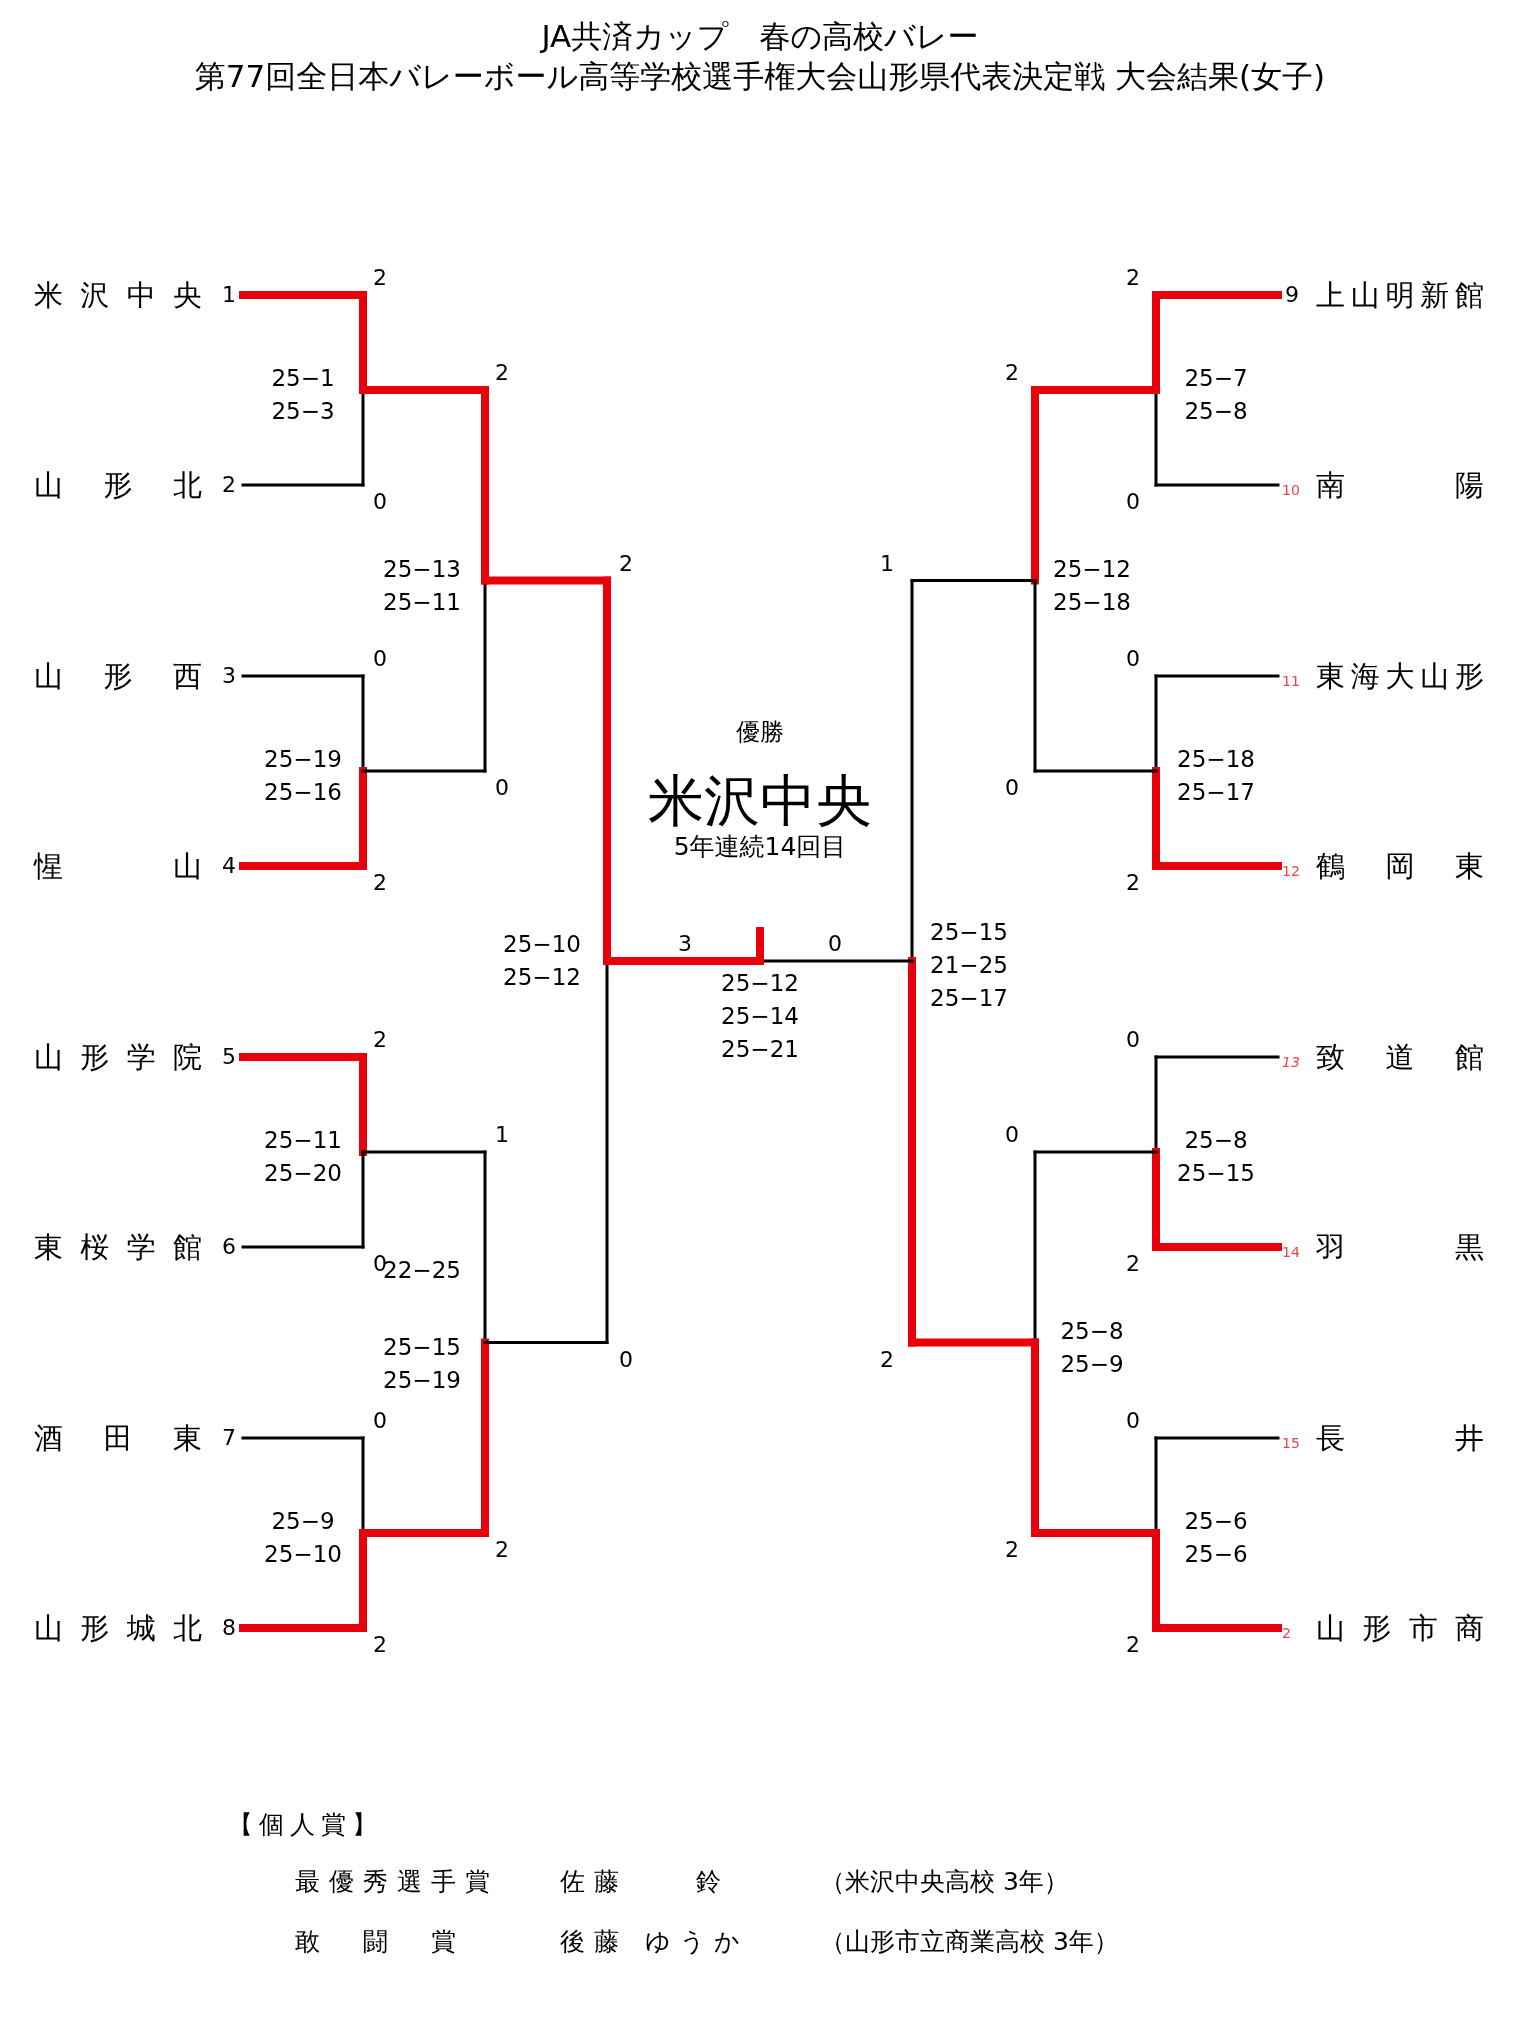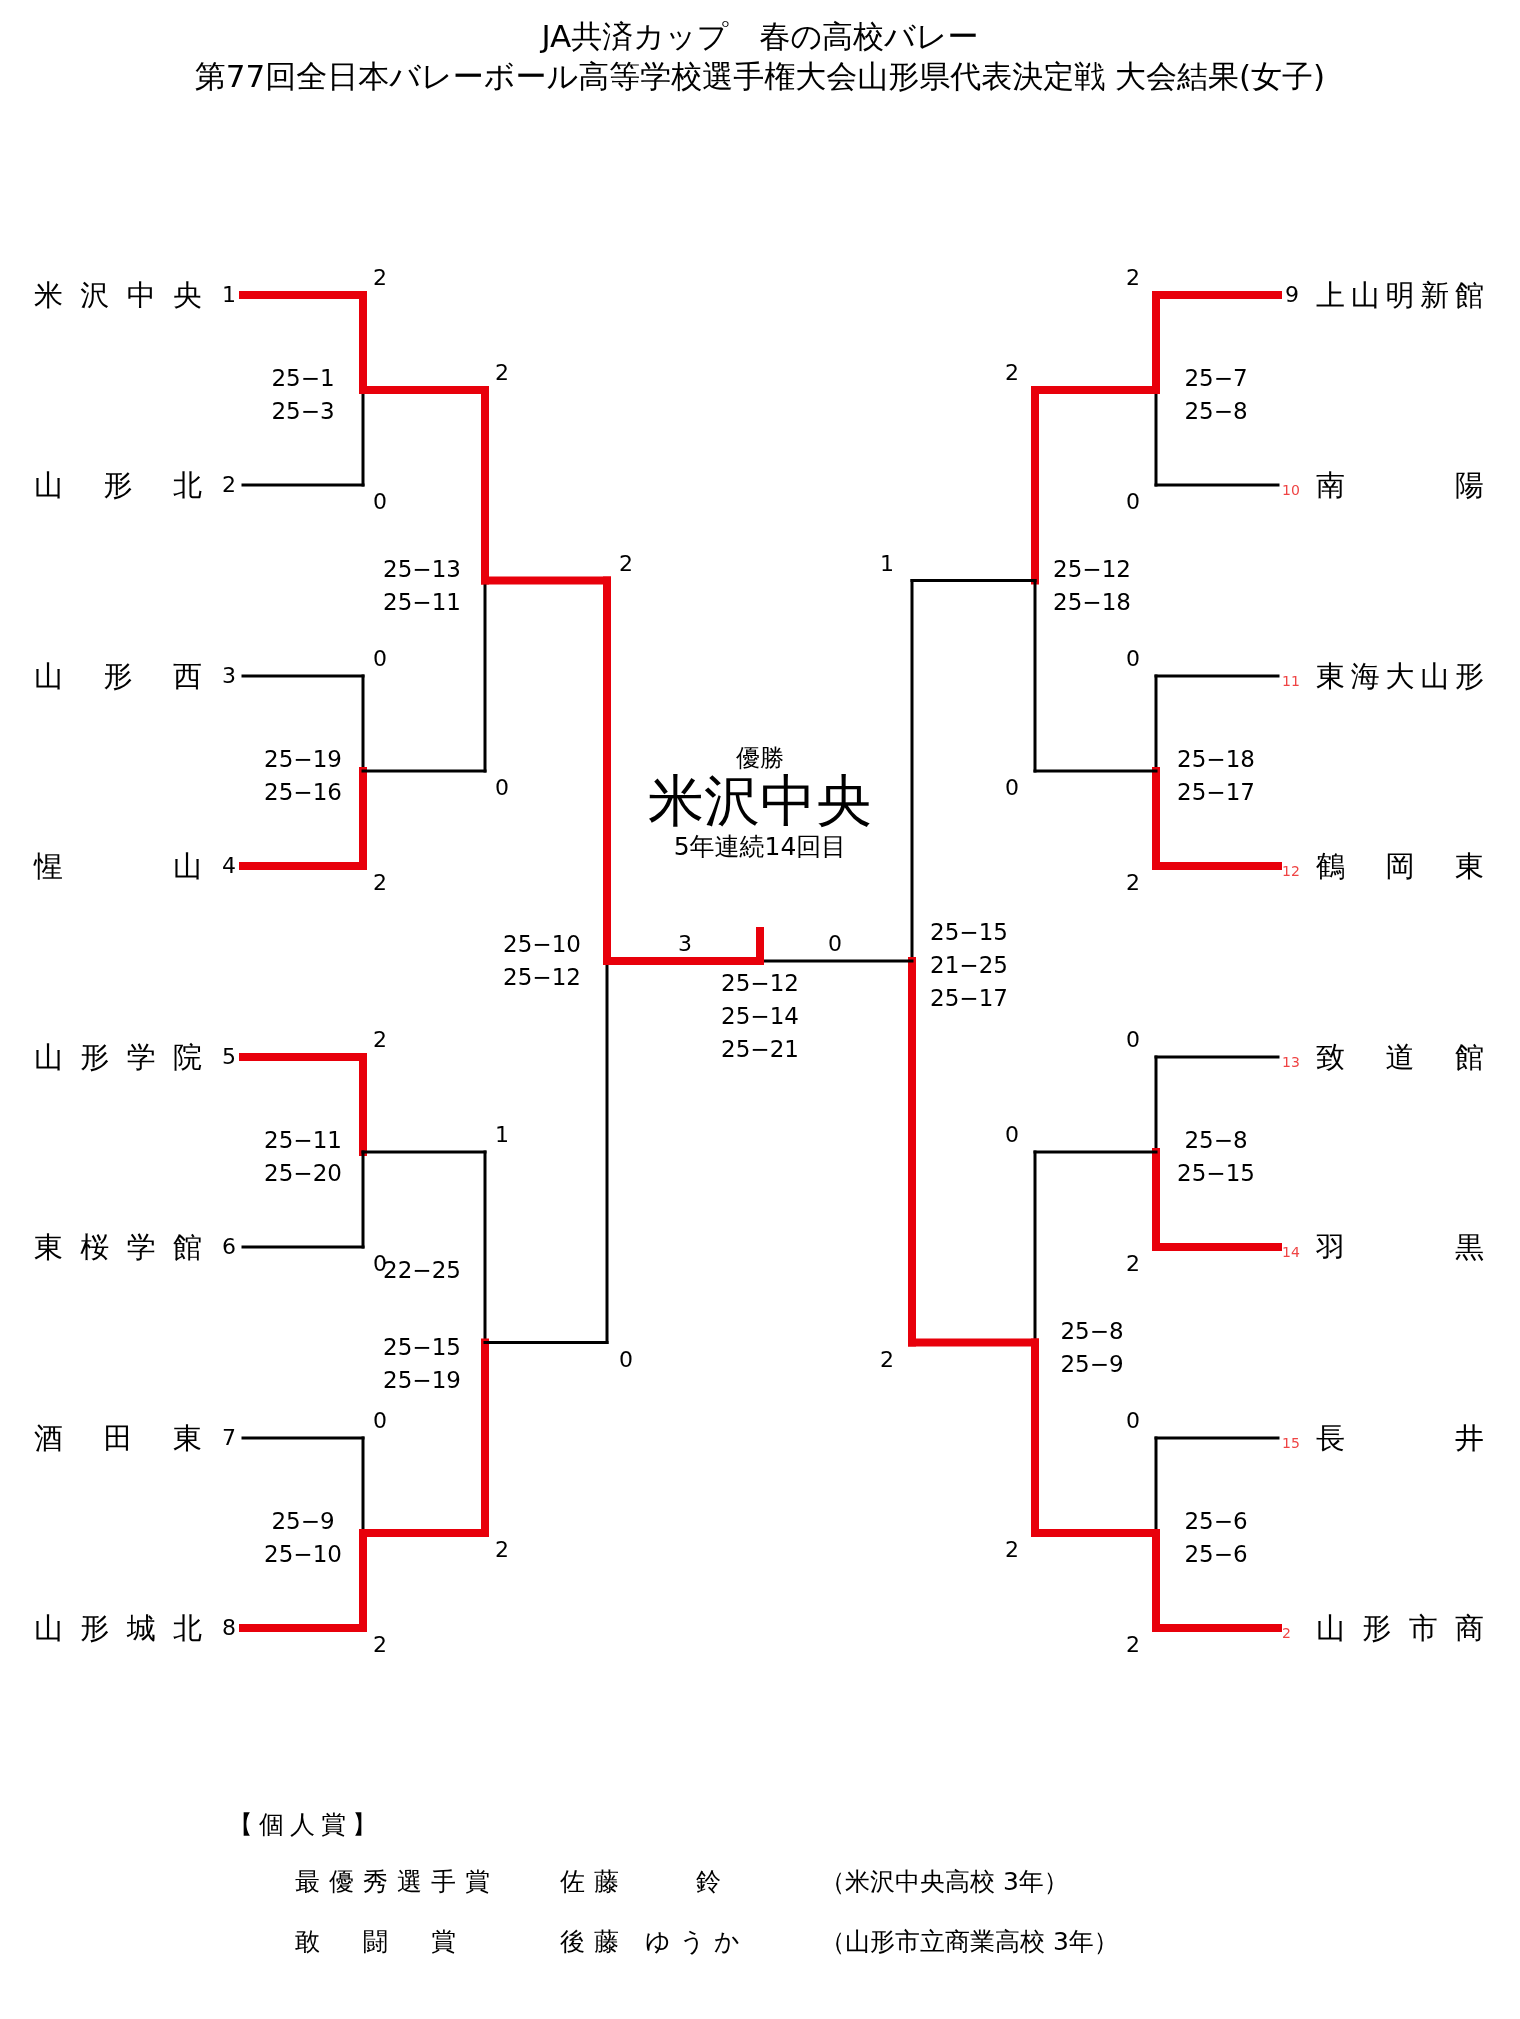--- a/index.html
+++ b/index.html
@@ -7,21 +7,21 @@
          font-family: "DejaVu Sans", "Liberation Sans", sans-serif; color:#000; }
   .title { position:absolute; left:0; width:1520px; text-align:center; font-size:31px; line-height:36px; }
   #t1 { top:18px; }
   #t2 { top:58px; }
   svg#bracket { position:absolute; left:0; top:0; }
   .team { position:absolute; font-size:29px; line-height:34px; display:flex; justify-content:space-between; width:168px; }
   .seed { position:absolute; font-size:22px; line-height:26px; }
   .seed.small { font-size:14px; color:#ef4444; }
   .num { position:absolute; font-size:22px; line-height:26px; }
   .score { position:absolute; font-size:23px; line-height:33px; text-align:center; width:110px; }
-  .champ-label { position:absolute; left:660px; width:200px; text-align:center; top:742px; font-size:24px; }
+  .champ-label { position:absolute; left:660px; width:200px; text-align:center; top:716px; font-size:24px; }
   .champ-name { position:absolute; left:560px; width:400px; text-align:center; top:772px; font-size:56px; line-height:58px; }
   .champ-note { position:absolute; left:560px; width:400px; text-align:center; top:830px; font-size:25px; }
   .awards-head { position:absolute; left:228px; top:1808px; font-size:25px; letter-spacing:6px; }
   .award-row { position:absolute; left:295px; font-size:25px; display:flex; }
   .award-row .a-title { width:265px; letter-spacing:9px; }
   .award-row .a-name { width:260px; letter-spacing:9px; }
 </style>
 </head>
 <body>
 
@@ -167,21 +167,21 @@
       <span>鶴</span>
       <span>岡</span>
       <span>東</span>
     </div>
     <div class="seed small" style="left: 1282px; top: 858px;">12</div>
     <div class="team" style="top: 1040px; left: 1316px; justify-content: space-between;">
       <span>致</span>
       <span>道</span>
       <span>館</span>
     </div>
-    <div class="seed small" style="left: 1282px; top: 1049px;">13</div>
+    <div class="seed small" style="left: 1282px; top: 1049px; font-style: italic;">13</div>
     <div class="team" style="top: 1230px; left: 1316px; justify-content: space-between;">
       <span>羽</span>
       <span>黒</span>
     </div>
     <div class="seed small" style="left: 1282px; top: 1239px;">14</div>
     <div class="team" style="top: 1421px; left: 1316px; justify-content: space-between;">
       <span>長</span>
       <span>井</span>
     </div>
     <div class="seed small" style="left: 1282px; top: 1430px;">15</div>

